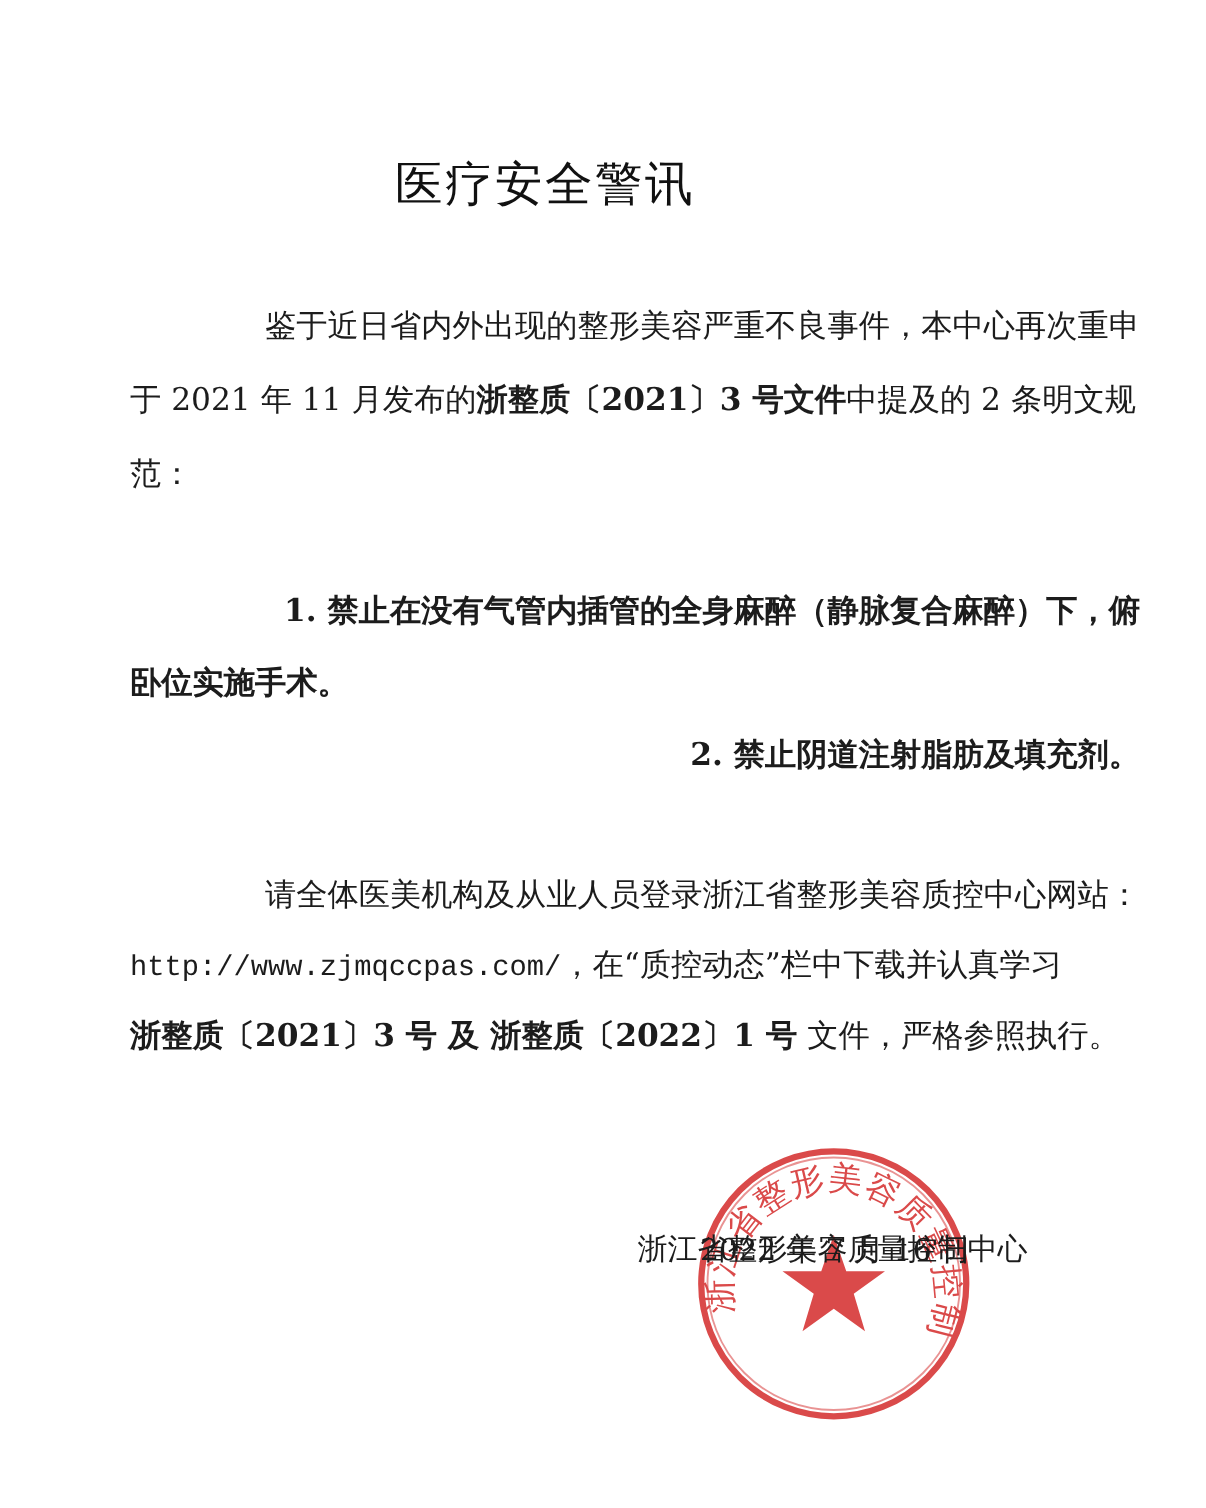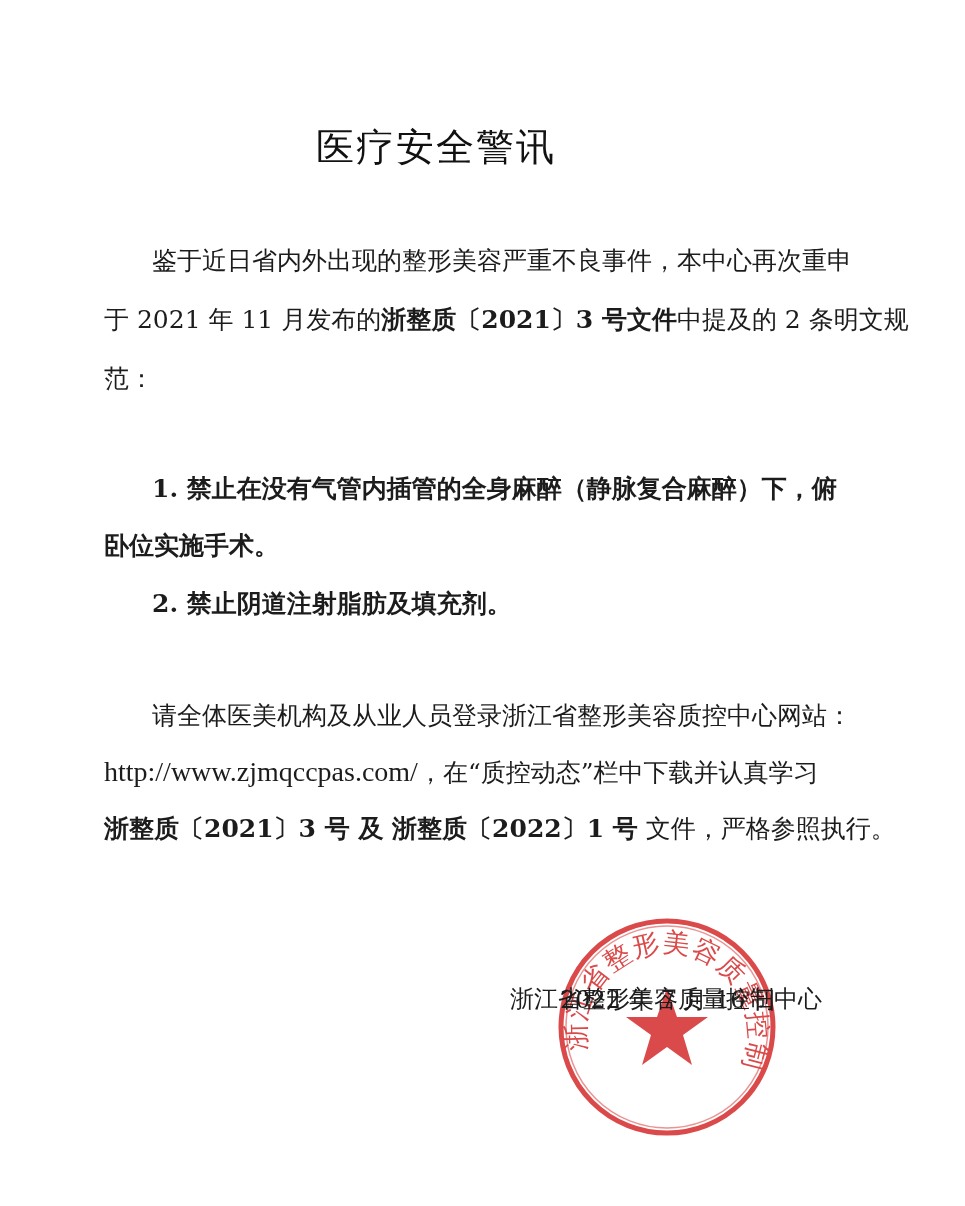--- a/index.html
+++ b/index.html
@@ -9,23 +9,23 @@
   }
   .page { position: absolute; left: 0; top: 0; width: 965px; height: 1206px; }
   .title {
     position: absolute; left: 0; width: 872px; top: 122px; text-align: center;
     font-size: 38px; letter-spacing: 2px; color: #111;
   }
   .line {
     position: absolute; left: 104px; width: 760px; font-size: 25px; line-height: 30px;
     white-space: nowrap; color: #1c1c1c;
   }
-  .indent { left: 152px; }
+  .indent { left: 152px; text-align: right; }
   .b { font-weight: bold; }
-  .mono { font-family: Liberation Serif, serif; font-size: 28px; }
+  .mono { font-family: Liberation Mono, monospace; font-size: 23px; }
   .sig { position: absolute; font-size: 24px; color: #1c1c1c; white-space: nowrap; }
   .stamp { position: absolute; left: 556px; top: 916px; width: 222px; height: 222px; opacity: 0.85; }
 </style>
 </head>
 <body>
 
 <div class="page">
   <div class="title">医疗安全警讯</div>
 
   <div class="line indent" style="top:246px;">鉴于近日省内外出现的整形美容严重不良事件，本中心再次重申</div>

